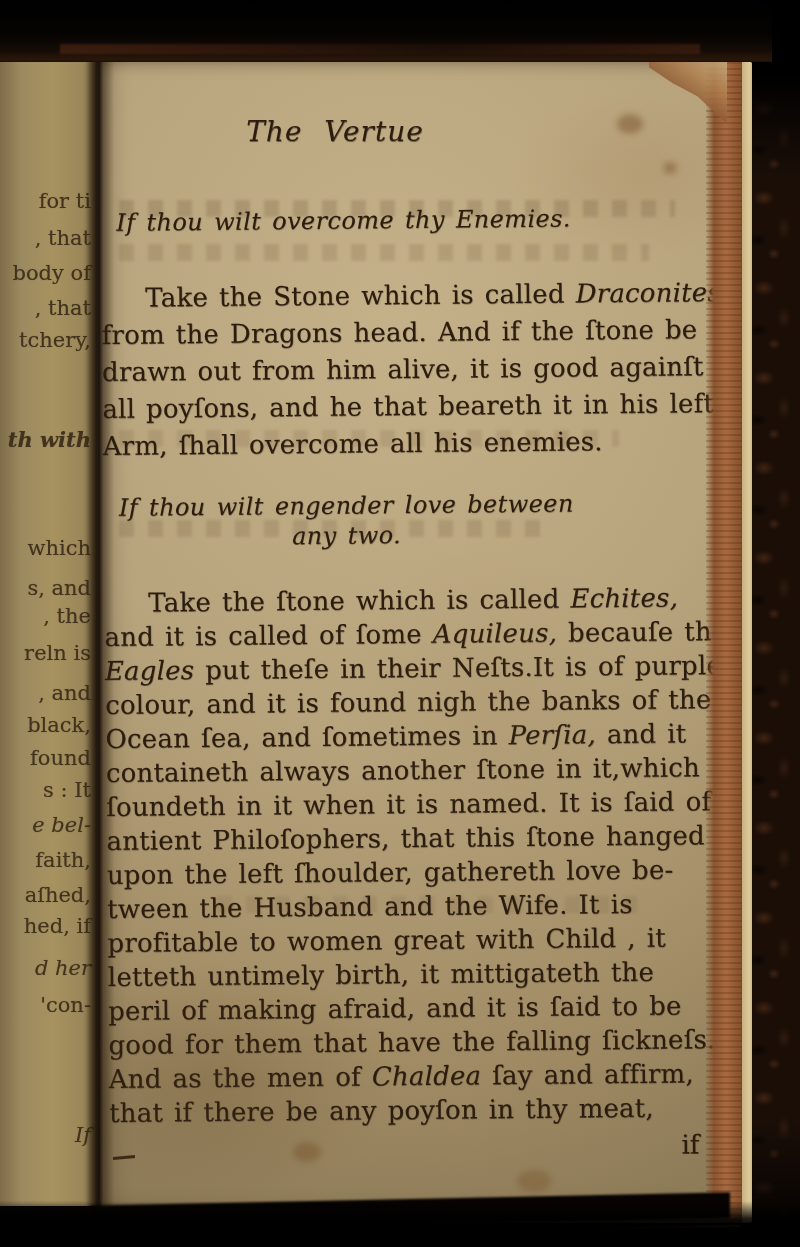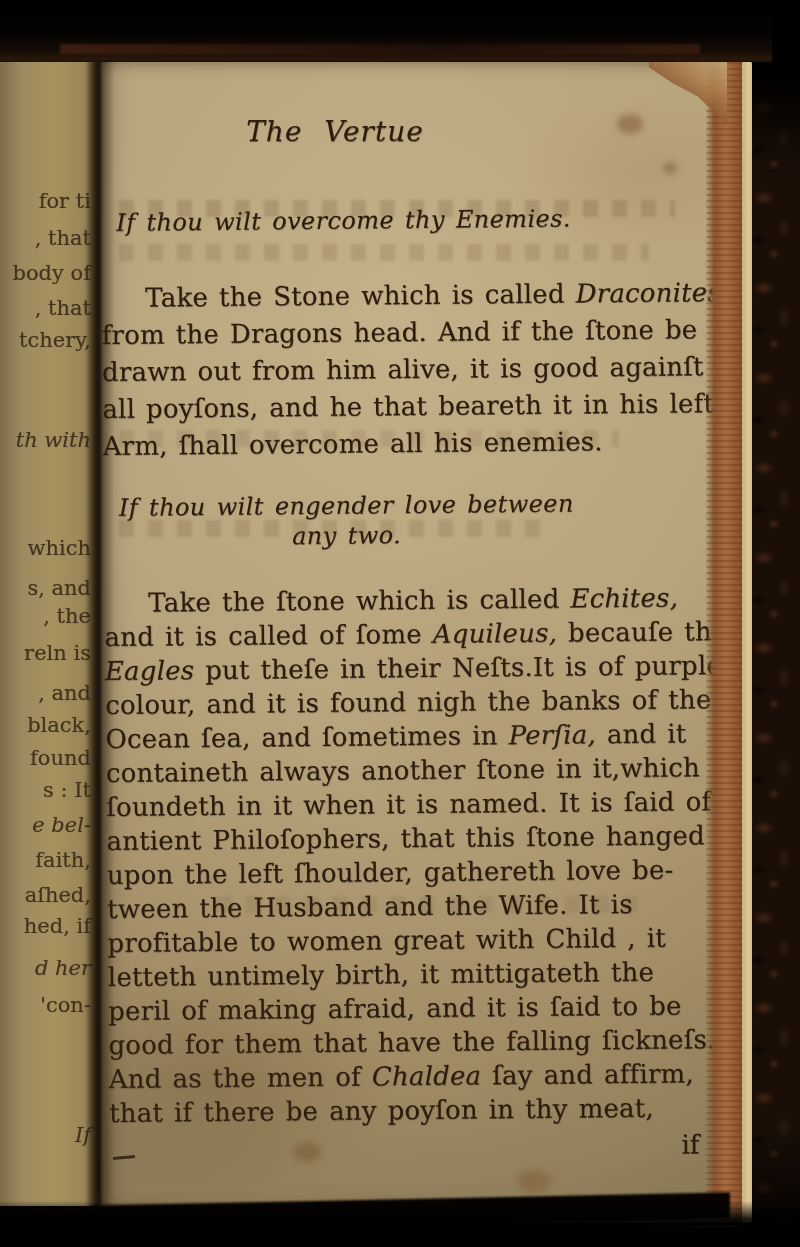--- a/index.html
+++ b/index.html
@@ -133,21 +133,21 @@
 <body>
 
 <div class="scene">
 
   <div class="stub">
       <div class="frag" style="top: 135px;">for ti</div>
       <div class="frag" style="top: 172px;">, that</div>
       <div class="frag" style="top: 207px;">body of</div>
       <div class="frag" style="top: 242px;">, that</div>
       <div class="frag" style="top: 274px;">tchery,</div>
-      <div class="frag it" style="top: 374px;">th with</div>
+      <div class="frag it" style="top: 374px; font-weight: bold;">th with</div>
       <div class="frag" style="top: 482px;">which</div>
       <div class="frag" style="top: 522px;">s, and</div>
       <div class="frag" style="top: 550px;">, the</div>
       <div class="frag" style="top: 587px;">reln is</div>
       <div class="frag" style="top: 627px; text-align: right;">, and</div>
       <div class="frag" style="top: 659px;">black,</div>
       <div class="frag" style="top: 692px;">found</div>
       <div class="frag" style="top: 724px;">s : It</div>
       <div class="frag it" style="top: 759px;">e bel-</div>
       <div class="frag" style="top: 794px;">faith,</div>

